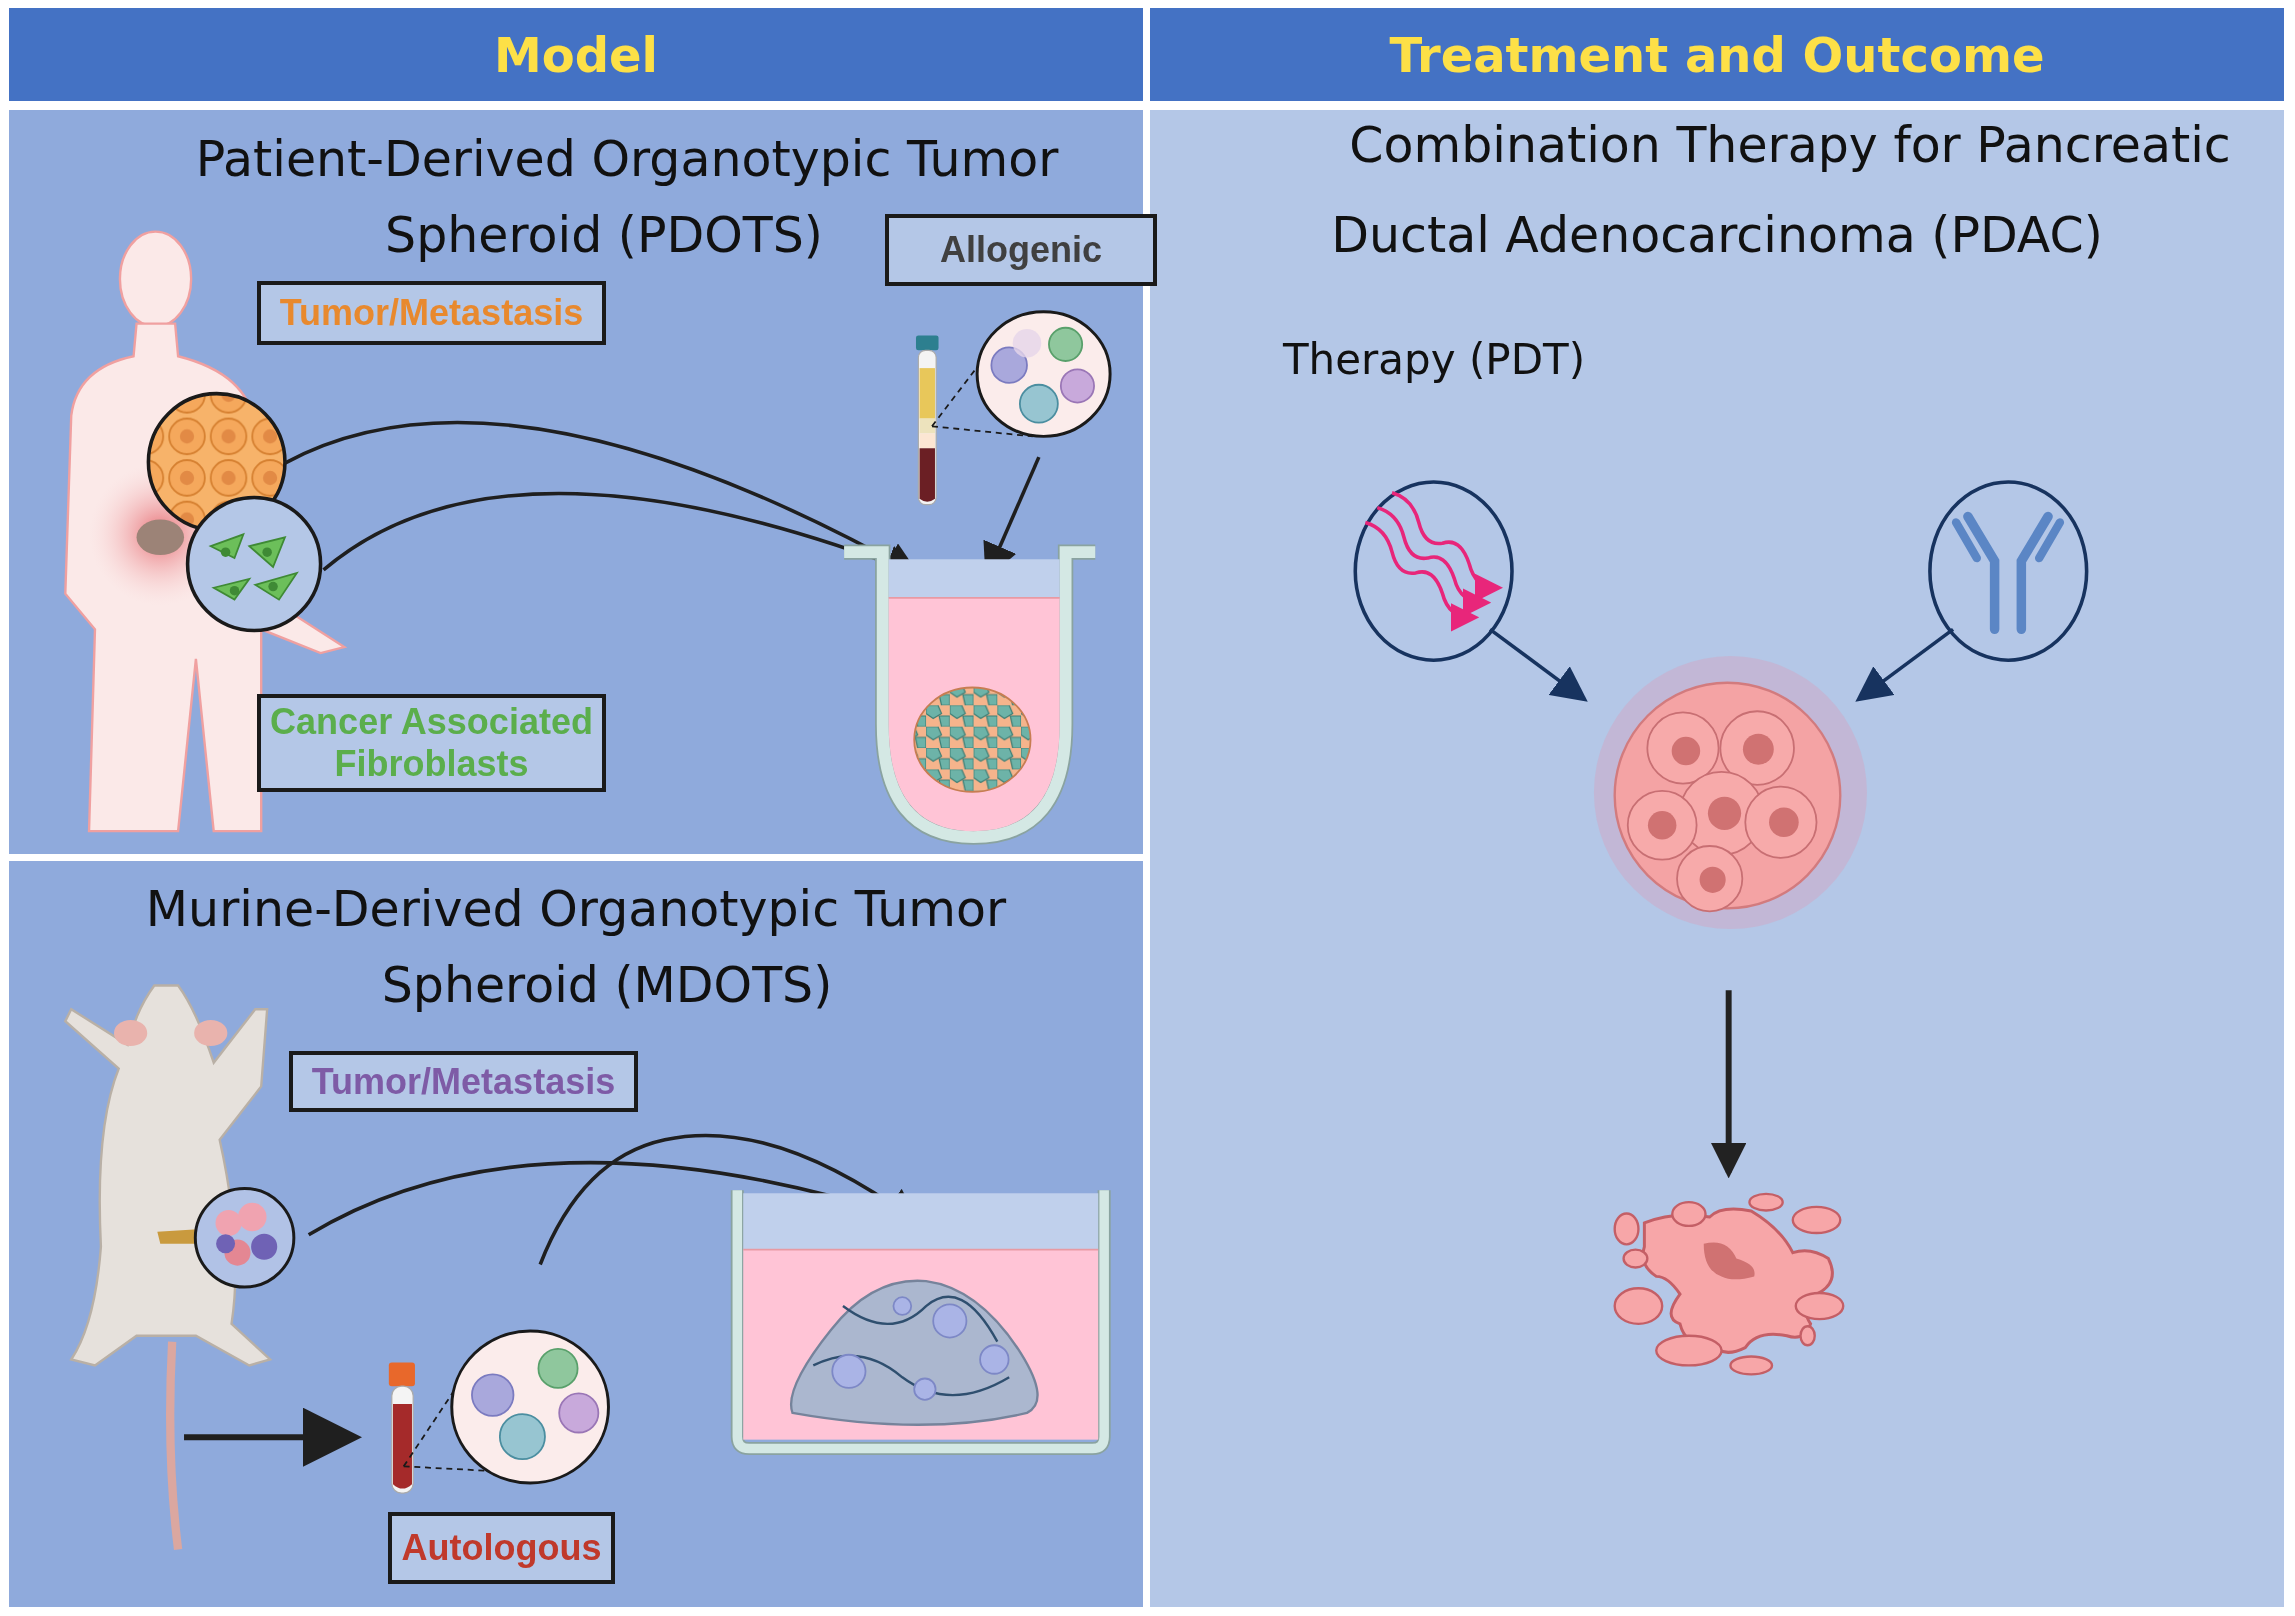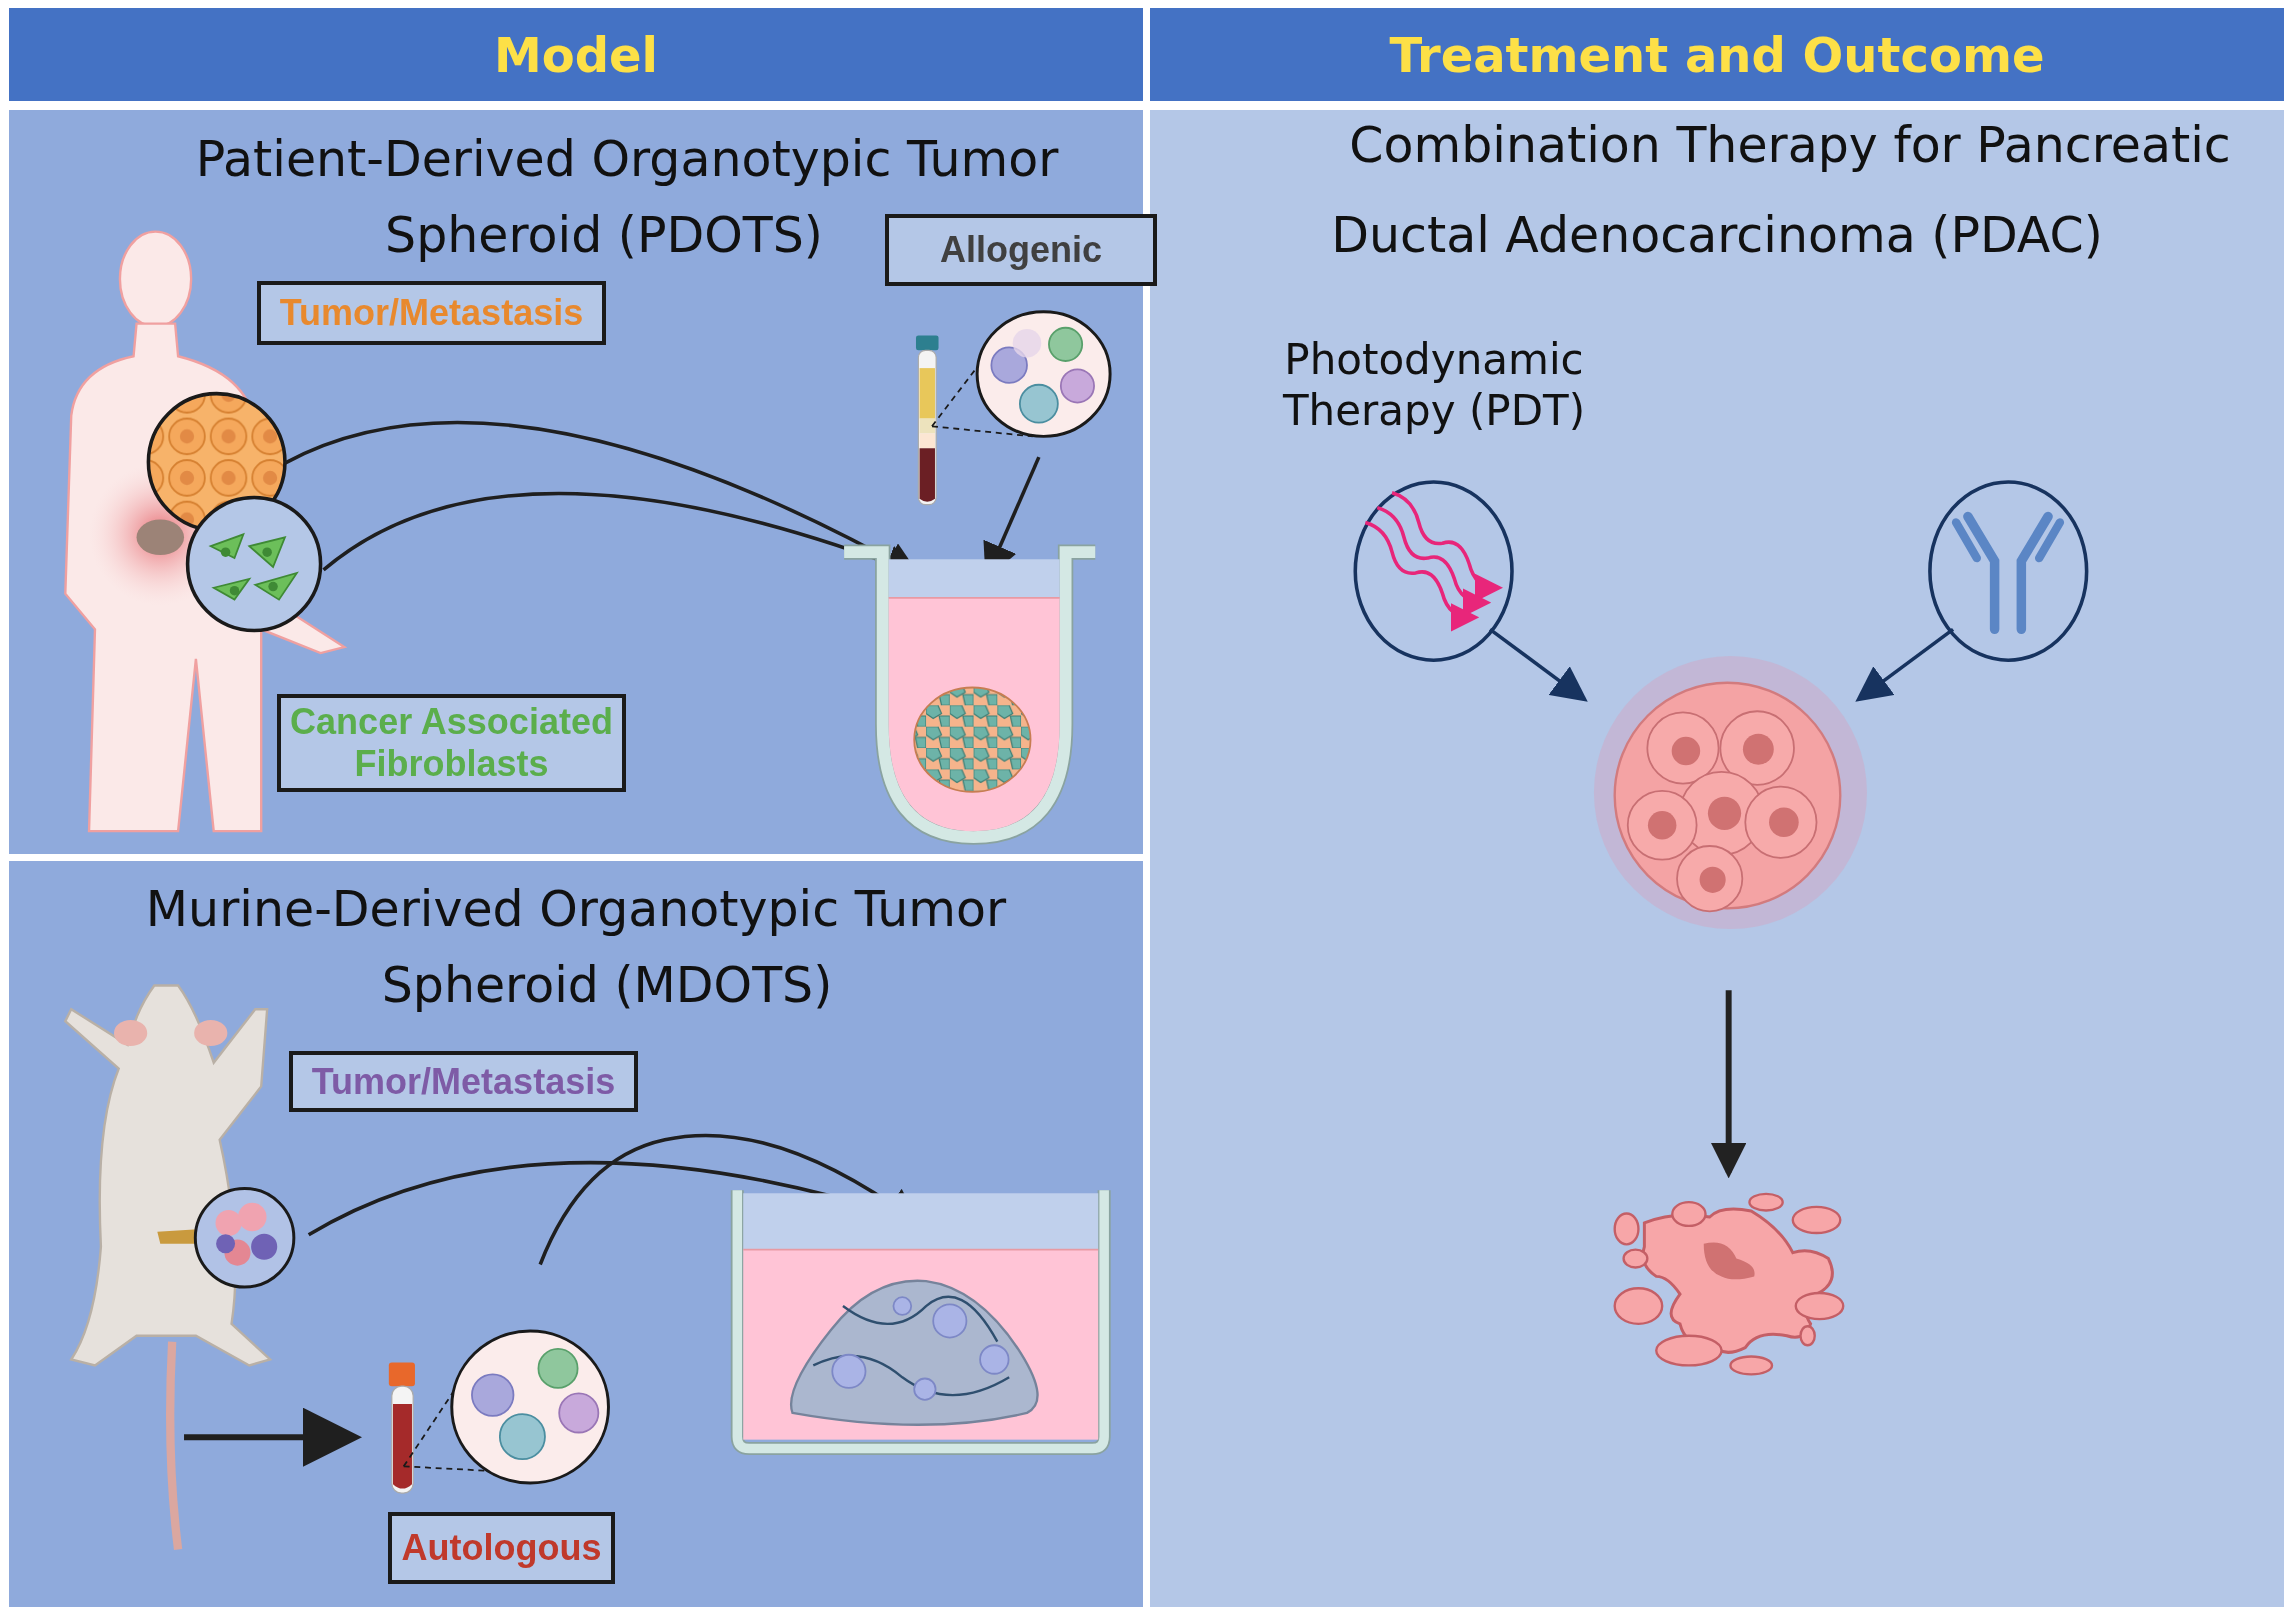--- a/index.html
+++ b/index.html
@@ -95,21 +95,21 @@
     <path d="M1497,1007 L1785,1007 L1785,1220 Q1785,1400 1640,1400 Q1497,1400 1497,1220 Z" fill="#FFC4D6"></path>
     <line x1="1497" y1="1007" x2="1785" y2="1007" stroke="#e89aa3" stroke-width="3"></line>
     <ellipse cx="1638" cy="1246" rx="98" ry="88" fill="url(#spheroidPat)" stroke="#c77d52" stroke-width="3"></ellipse>
   </g>
 </svg>
 
 <div class="title" style="left:20px;top:122px;width:1214px;">Patient-Derived Organotypic Tumor</div>
 <div class="title" style="left:9px;top:198px;width:1134px;padding-left:28px;">Spheroid (PDOTS)</div>
 <div class="lbl" style="left:257px;top:281px;width:349px;height:64px;color:#E8892E;">Tumor/Metastasis</div>
 <div class="lbl" style="left:885px;top:214px;width:272px;height:72px;color:#404040;">Allogenic</div>
-<div class="lbl" style="left:257px;top:694px;width:349px;height:98px;color:#5BAE4C;flex-direction:column;margin-left:20px;">
+<div class="lbl" style="left:257px;top:694px;width:349px;height:98px;color:#5BAE4C;flex-direction:column;">
   <span>Cancer Associated</span>
   <span>Fibroblasts</span>
 </div>
 
 <svg width="2295" height="1616" viewBox="0 0 3866 2722">
   <defs>
     <marker id="arrowBlack2" markerWidth="10" markerHeight="10" refX="8" refY="5" orient="auto" markerUnits="strokeWidth">
       <path d="M0,0 L10,5 L0,10 z" fill="#1f1f1f"></path>
     </marker>
   </defs>
@@ -227,18 +227,17 @@
     <ellipse cx="2845" cy="2275" rx="55" ry="25" fill="#F7A6A8" stroke="#c45f66" stroke-width="4"></ellipse>
     <ellipse cx="2950" cy="2300" rx="35" ry="15" fill="#F7A6A8" stroke="#c45f66" stroke-width="4"></ellipse>
     <ellipse cx="3065" cy="2200" rx="40" ry="22" fill="#F7A6A8" stroke="#c45f66" stroke-width="4"></ellipse>
     <ellipse cx="3045" cy="2250" rx="12" ry="16" fill="#F7A6A8" stroke="#c45f66" stroke-width="4"></ellipse>
   </g>
 </svg>
 
 <div class="title" style="left:1150px;top:108px;width:1280px;">Combination Therapy for Pancreatic</div>
 <div class="title" style="left:1150px;top:198px;width:1134px;">Ductal Adenocarcinoma (PDAC)</div>
 <div class="sub" style="left:1256px;top:334px;width:356px;">
-  <div>Photodynamic</div>
   <div>Therapy (PDT)</div>
 </div>
 <div class="sub" style="left:1826px;top:334px;width:356px;">
 </div>
 
 
 </body></html>

